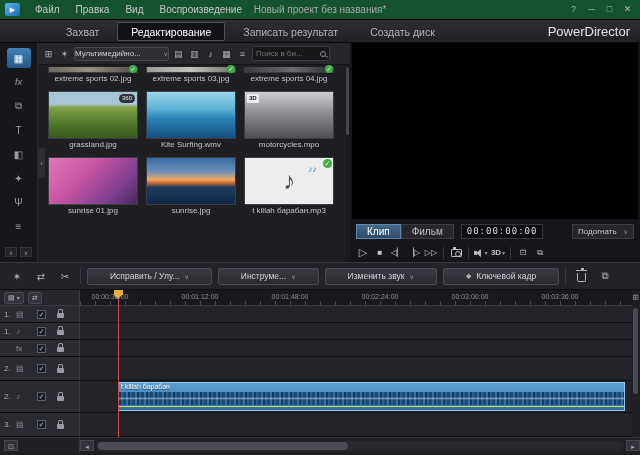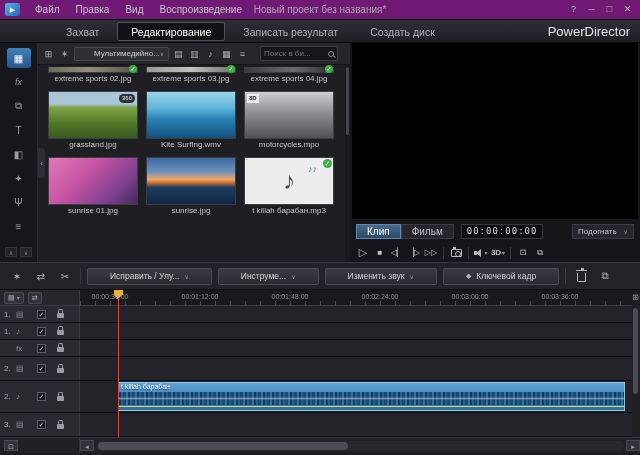--- a/index.html
+++ b/index.html
@@ -1,21 +1,21 @@
 <!DOCTYPE html>
 <html><head>
 <meta charset="utf-8">
 <style>
   *{box-sizing:border-box;margin:0;padding:0;}
   html,body{background:#0c0c0e;}
   body{font-family:"Liberation Sans",sans-serif;}
   #app{position:relative;width:640px;height:455px;background:#141417;overflow:hidden;color:#c8c8cc;user-select:none;}
 
   
-  .menubar{position:absolute;left:0;top:0;width:640px;height:20px;background:#701a75;border-bottom:1px solid #050507;display:flex;align-items:center;}
+  .menubar{position:absolute;left:0;top:0;width:640px;height:20px;background:#14532d;border-bottom:1px solid #050507;display:flex;align-items:center;}
   .app-icon{width:15px;height:13px;margin:0 7px 0 5px;background:linear-gradient(135deg,#55b2f0,#1d6cb5);border-radius:2px;color:#fff;font-size:7px;line-height:13px;text-align:center;flex:none;}
   .menu-item{padding:0 8px;font-size:10px;color:#c6c6ca;line-height:20px;}
   .win-title{position:absolute;left:50%;transform:translateX(-50%);font-size:10px;color:#a8a8ae;white-space:nowrap;}
   .win-controls{margin-left:auto;display:flex;align-items:center;gap:1px;padding-right:4px;}
   .win-btn{width:17px;height:15px;font-size:9px;color:#b8b8be;text-align:center;line-height:15px;}
 
   
   .tabbar{position:absolute;left:0;top:20px;width:640px;height:23px;background:linear-gradient(#2e2e34,#1f1f24);border-bottom:1px solid #09090b;display:flex;align-items:center;}
   .tabs{display:flex;margin-left:52px;align-items:center;gap:4px;}
   .tab{padding:0 13px;font-size:10.5px;color:#b2b2b8;height:19px;line-height:18px;border:1px solid transparent;}
@@ -29,23 +29,23 @@
   .room.active{background:linear-gradient(#3f81b8,#22578a);color:#fff;}
   .room-scroll{margin-top:auto;display:flex;gap:3px;padding-bottom:5px;}
   .rs-btn{width:12px;height:10px;font-size:6px;color:#8a8a92;text-align:center;line-height:10px;background:#232328;border:1px solid #333339;}
 
   .collapse-handle{position:absolute;left:38px;top:148px;width:7px;height:30px;background:#2d2d34;border-radius:0 3px 3px 0;color:#9a9aa2;font-size:8px;display:flex;align-items:center;justify-content:center;z-index:6;}
 
   
   .library{position:absolute;left:38px;top:43px;width:312px;height:219px;background:#1e1e23;}
   .lib-toolbar{height:22px;background:#26262b;border-bottom:1px solid #141418;display:flex;align-items:center;padding:0 4px;gap:3px;}
   .lt-icon{min-width:13px;height:14px;font-size:9px;color:#aeaeb4;text-align:center;line-height:14px;}
-  .lt-dd{width:95px;height:14px;background:#2f2f36;border:1px solid #48484f;border-radius:2px;display:flex;align-items:center;justify-content:space-between;font-size:8px;color:#ceced2;padding:0 19px;flex:none;}
+  .lt-dd{width:95px;height:14px;background:#2f2f36;border:1px solid #48484f;border-radius:2px;display:flex;align-items:center;justify-content:space-between;font-size:8px;color:#ceced2;padding:0 0;flex:none;}
   .caret-s{font-size:6px;color:#96969c;}
-  .lt-search{margin-left:8px;width:78px;height:15px;background:#17171a;border:1px solid #3c3c42;border-radius:2px;display:flex;align-items:center;padding:0 3px;gap:2px;flex:none;}
+  .lt-search{margin-left:0;width:78px;height:15px;background:#17171a;border:1px solid #3c3c42;border-radius:2px;display:flex;align-items:center;padding:0 3px;gap:2px;flex:none;}
   .lt-search input{flex:1;min-width:0;background:transparent;border:none;outline:none;font-size:8px;color:#b8b8be;font-family:inherit;}
   .mag{width:6px;height:6px;border:1px solid #888890;border-radius:50%;position:relative;flex:none;}
   .mag::after{content:"";position:absolute;width:3px;height:1px;background:#888890;right:-3px;bottom:-1px;transform:rotate(40deg);}
 
   .lib-grid{padding:2px 0 0 10px;}
   .lib-row{display:flex;gap:8px;margin-bottom:6px;}
   .lib-item{width:90px;}
   .thumb{width:90px;height:48px;border:1px solid #3c3c44;position:relative;background:#333;}
   .thumb.sliver{height:6px;border-top:none;}
   .lib-label{font-size:8px;color:#c4c4ca;text-align:center;white-space:nowrap;overflow:hidden;line-height:12px;}

